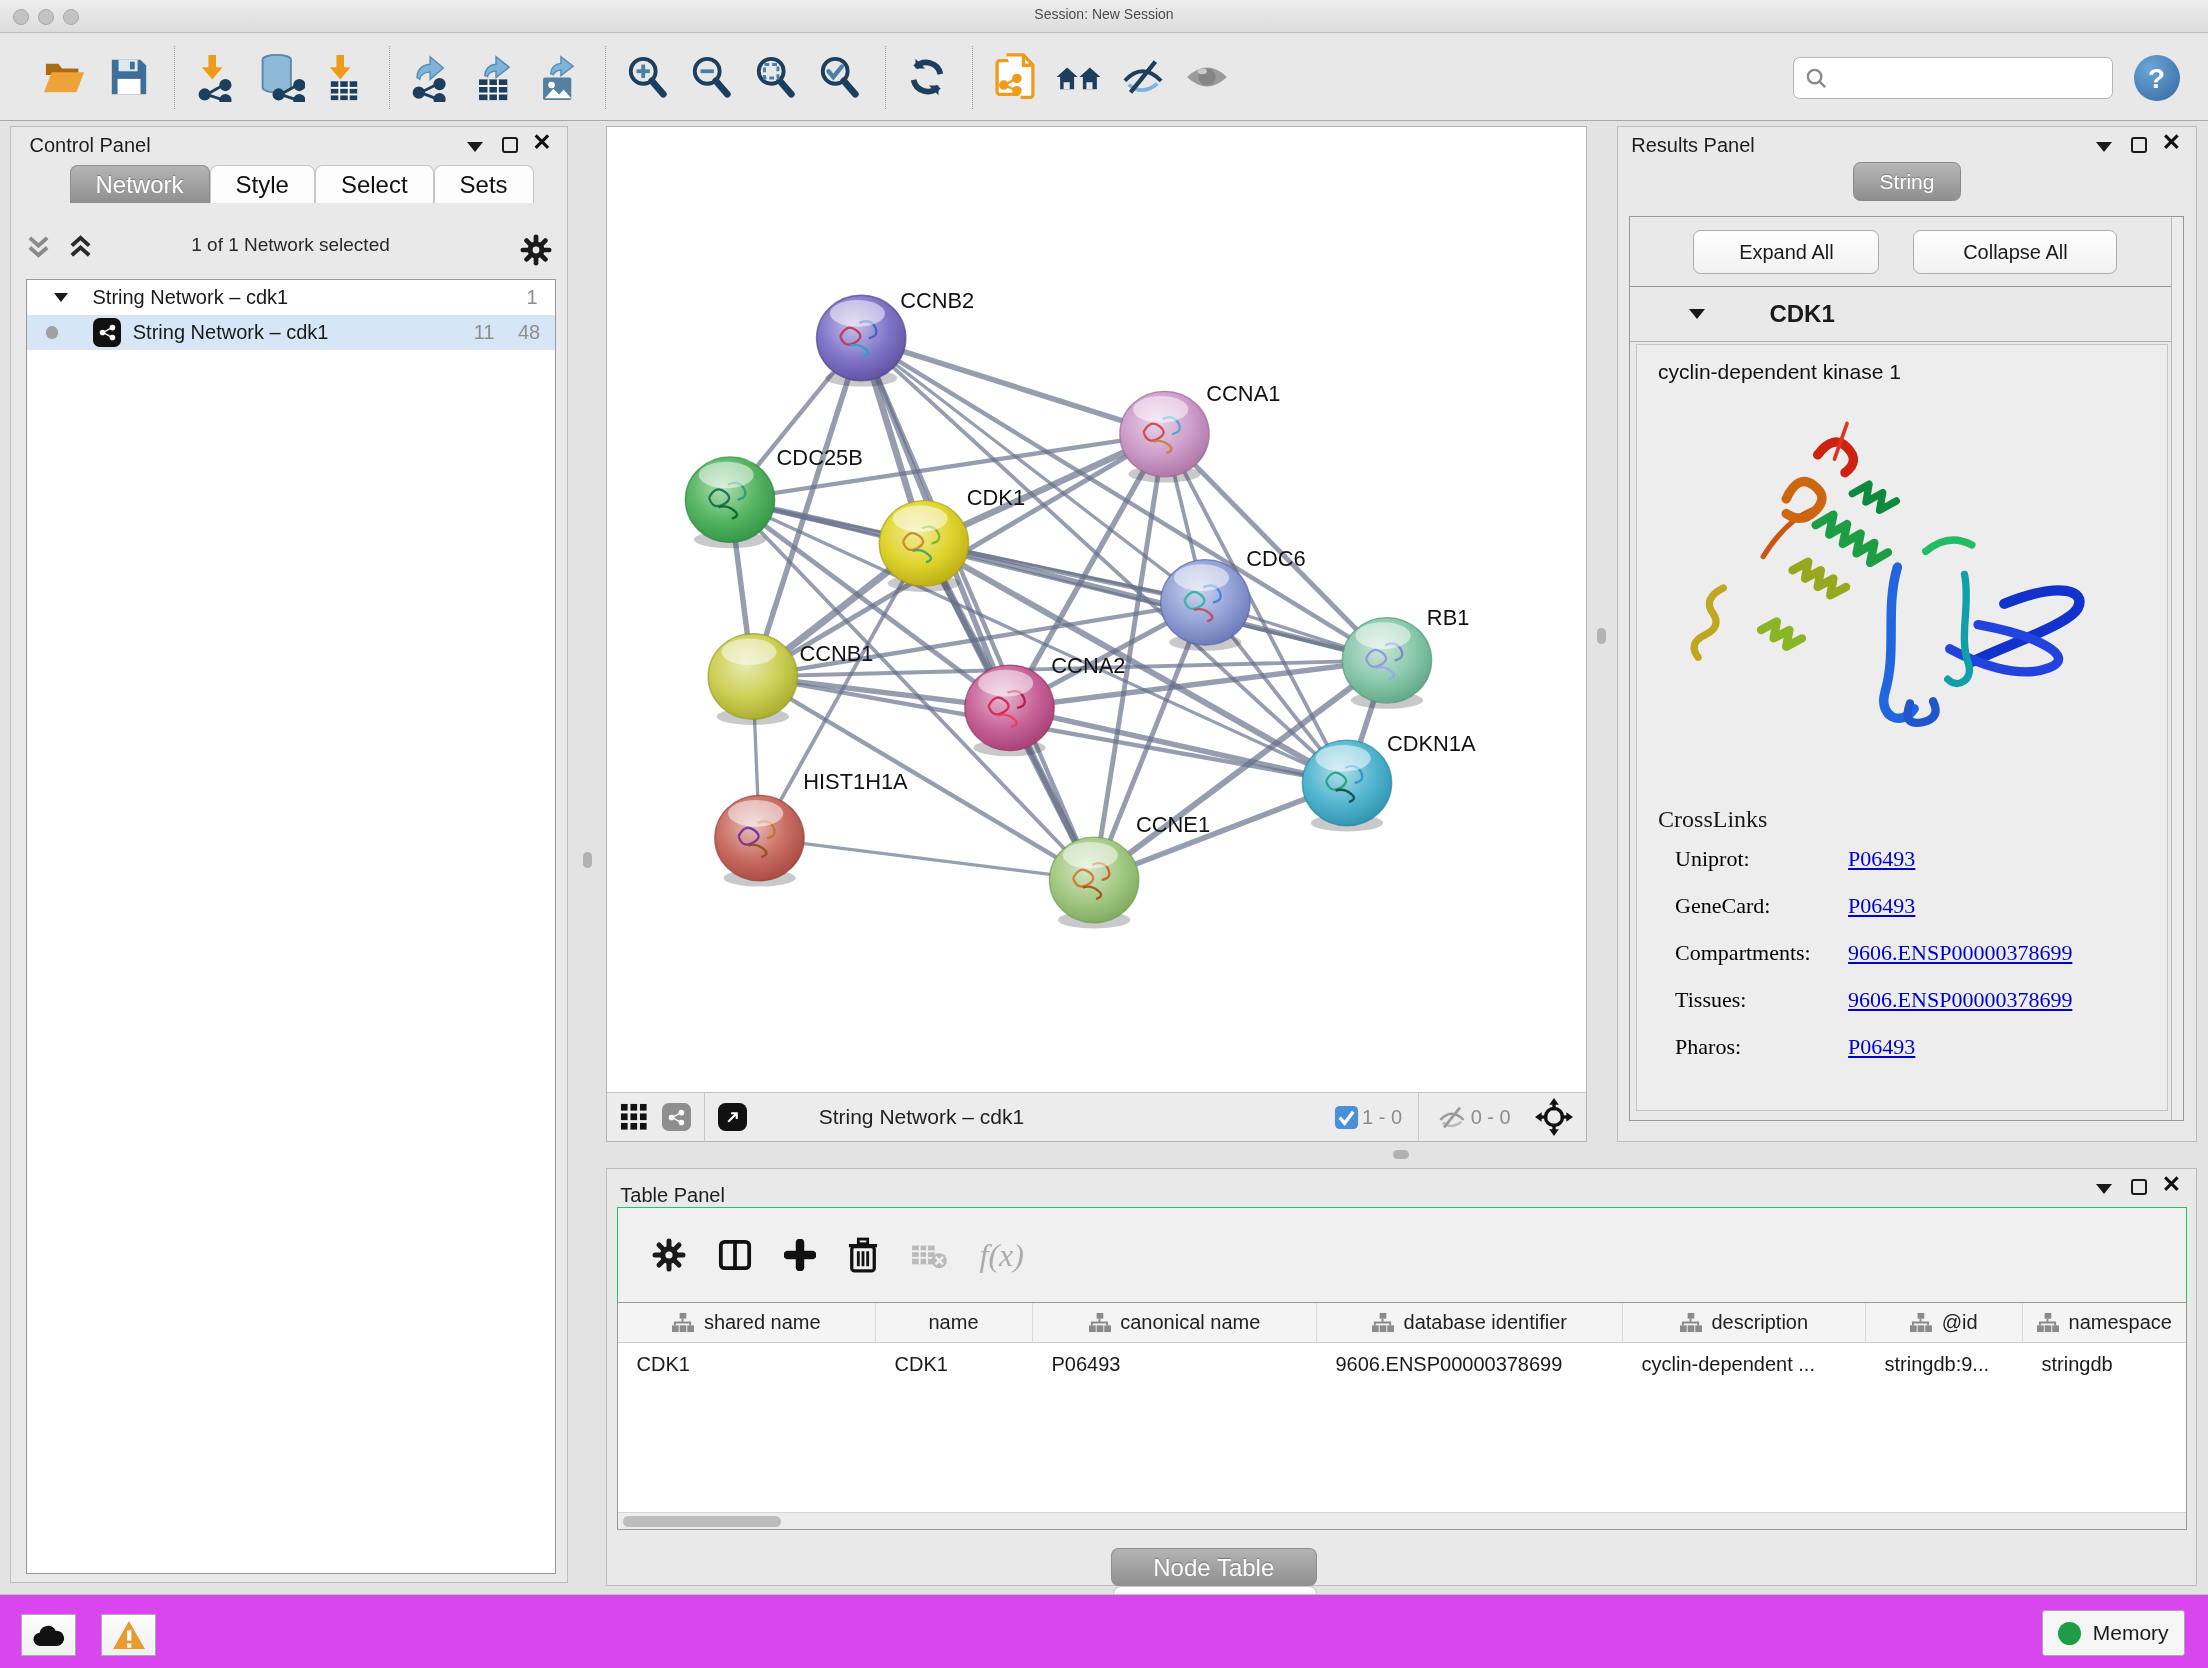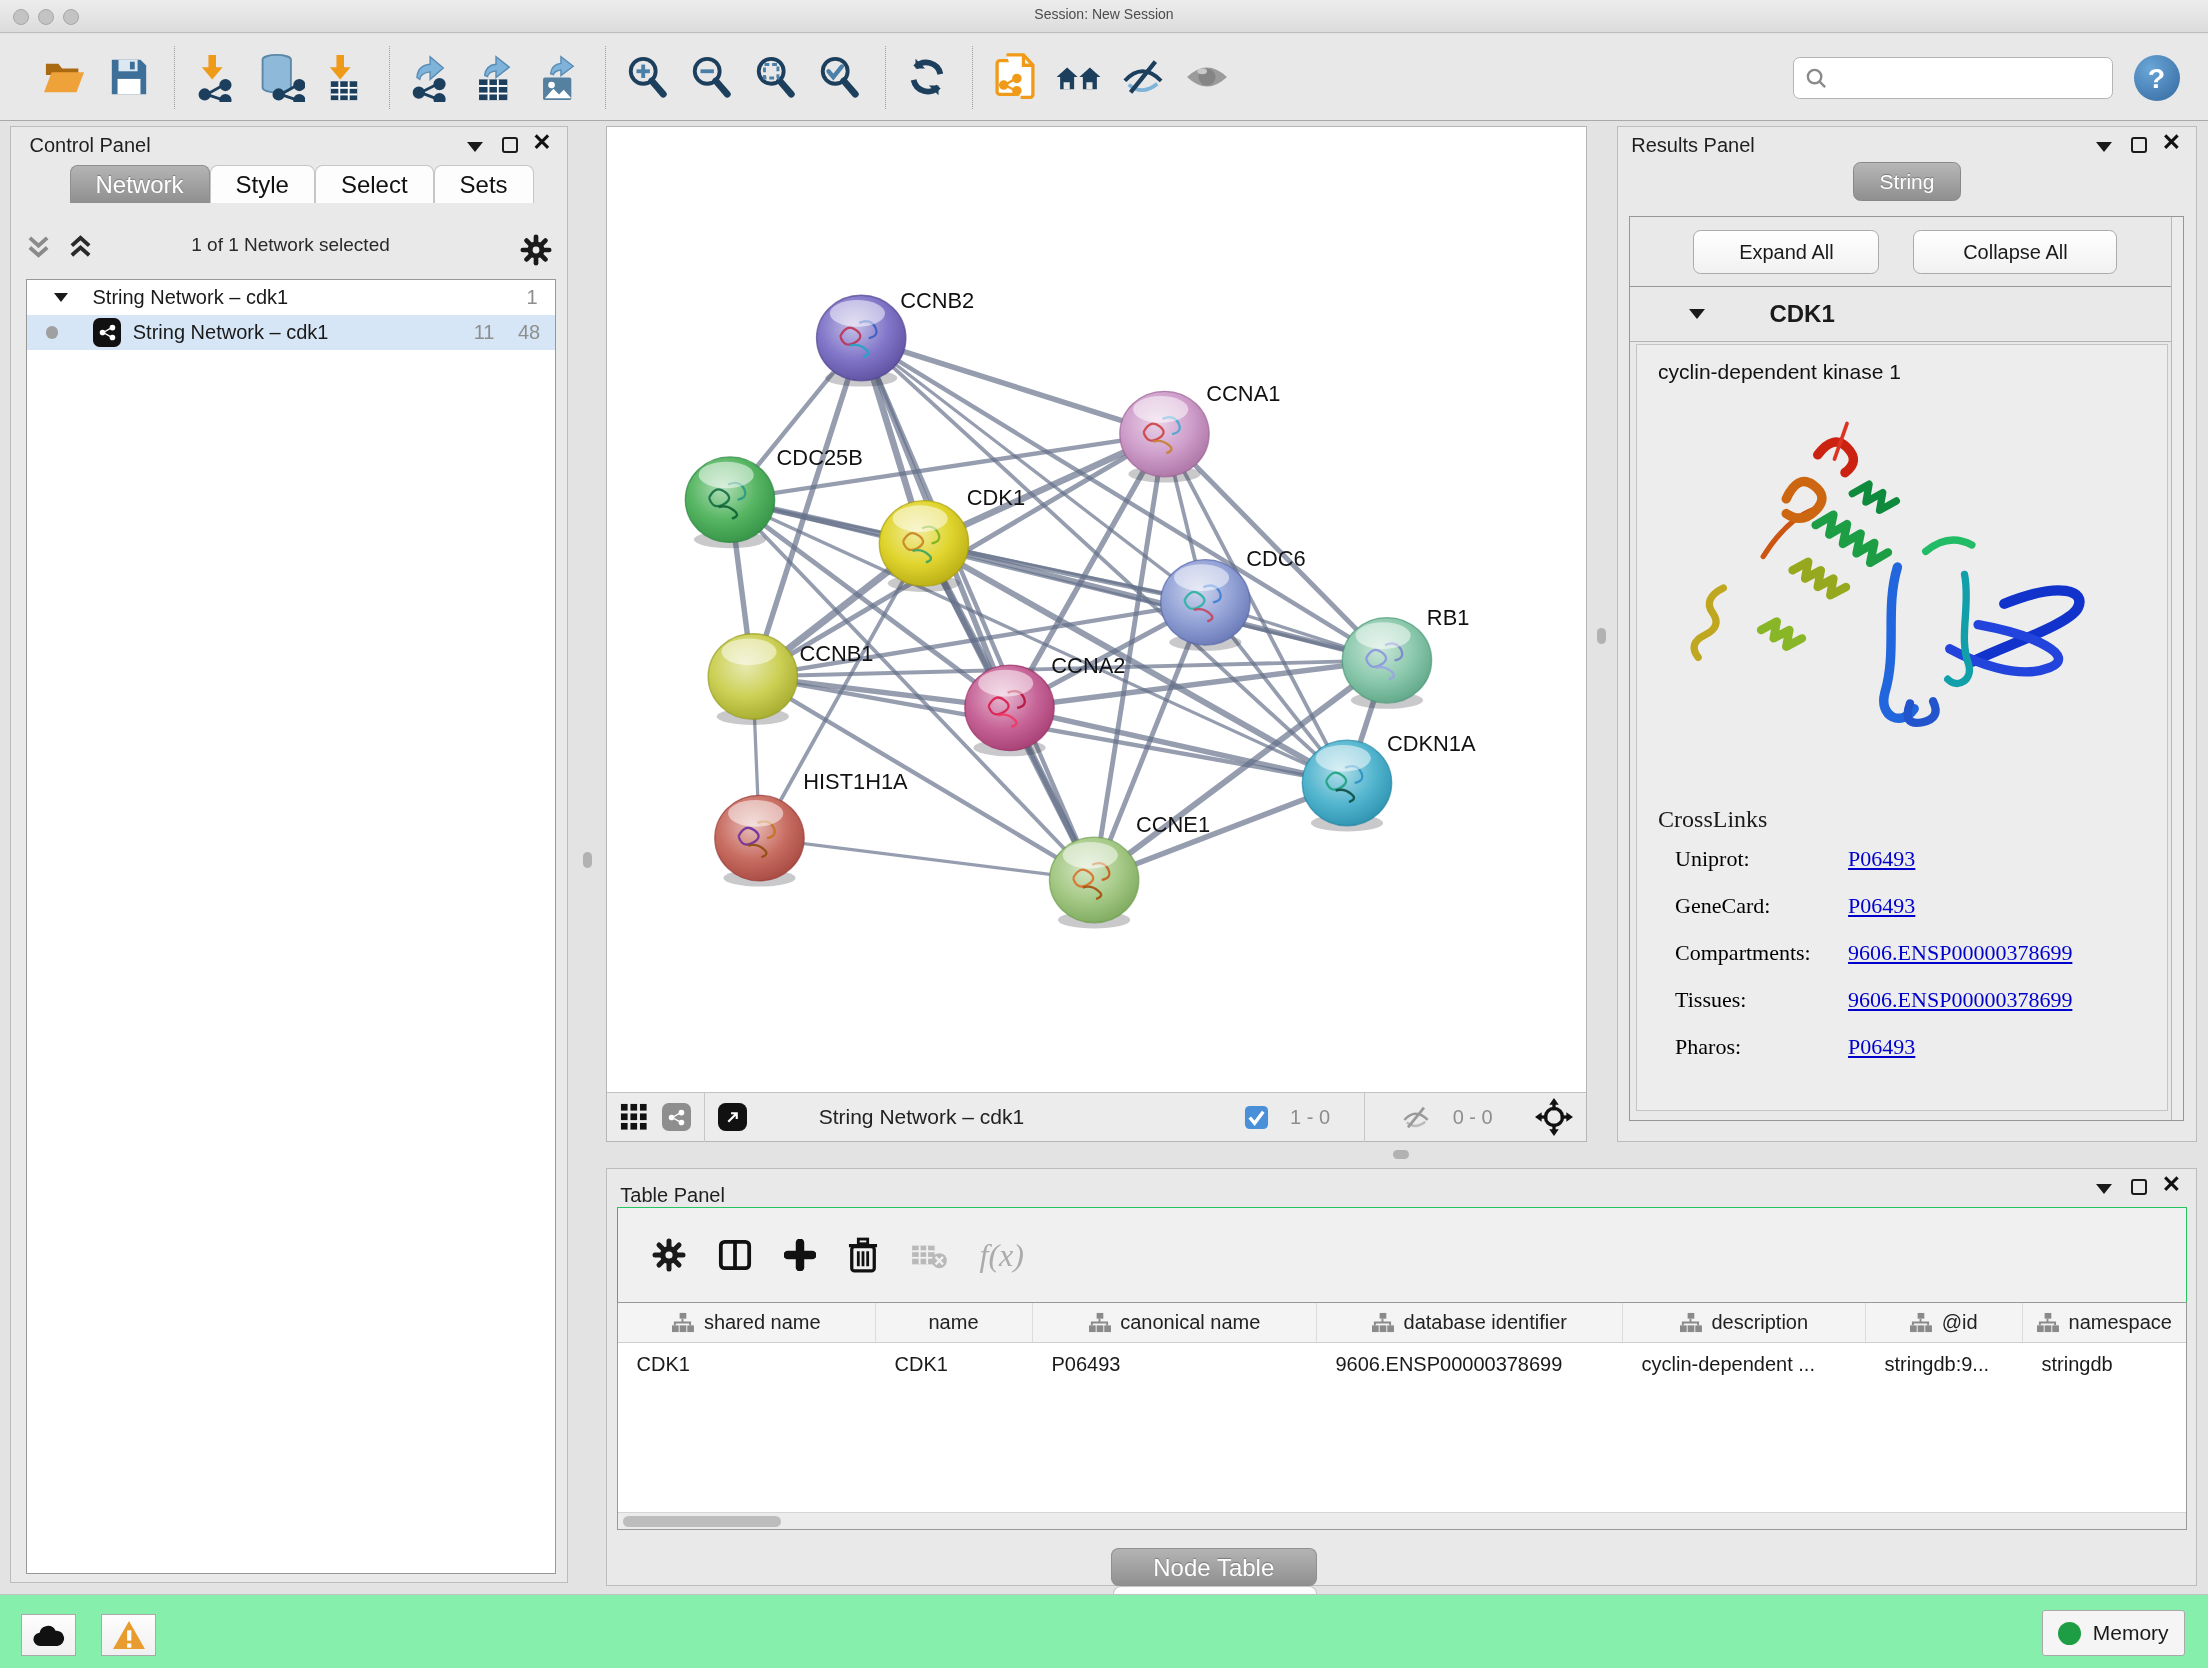--- a/index.html
+++ b/index.html
@@ -53,21 +53,21 @@
   .share-badge { width:28.5px; height:28.5px; border-radius:6.7px; background:#111; display:flex; align-items:center; justify-content:center; }
 
   
   .network-panel { position:absolute; left:606px; top:126px; width:981px; height:1016px;
     background:#fff; border:1px solid #b5b5b5; }
   .net-svg { position:absolute; left:0; top:0; }
   .net-bar { position:absolute; left:0; bottom:0; width:100%; height:49px; background:#ececec;
     border-top:1px solid #c2c2c2; display:flex; align-items:center; padding:0 13.3px; }
   .nb-sep { width:0; height:49px; border-left:1px solid #c6c6c6; margin:0 13.3px; }
   .nb-title { font-size:21px; color:#222; margin-left:72px; font-stretch:condensed; }
-  .nb-right { margin-left:auto; display:flex; align-items:center; gap:21px; }
+  .nb-right { margin-left:auto; display:flex; align-items:center; gap:3px; }
   .nb-count { font-size:20px; color:#8d8d8d; }
 
   
   .results-panel { position:absolute; left:1617px; top:126px; width:580px; height:1016px;
     background:#e9e9e9; border:1px solid #bcbcbc; }
   .rp-tab { position:absolute; left:50%; transform:translateX(-50%); top:35px; width:108px; height:39px;
     background:linear-gradient(#b7b7b7,#8f8f8f); border:1px solid #888; border-radius:7.6px;
     color:#fff; font-size:21px; display:flex; align-items:center; justify-content:center; text-shadow:0 -1px 1px #777; }
   .rp-box { position:absolute; left:11.4px; top:89px; width:555px; height:905px; border:1px solid #979797; background:#e9e9e9; }
   .rp-btnrow { height:70px; border-bottom:1.9px solid #979797; position:relative; }
@@ -100,21 +100,21 @@
   .tp-row { display:flex; height:42px; }
   .td { font-size:20px; display:flex; align-items:center; padding-left:19px; overflow:hidden; white-space:nowrap; }
   .c0{width:258px}.c1{width:157px}.c2{width:284px}.c3{width:306px}.c4{width:243px}.c5{width:157px}.c6{width:163px}
   .tp-hscroll { position:absolute; left:0; bottom:0; width:100%; height:17px; background:#ececec; border-top:1px solid #d5d5d5; }
   .tp-thumb { position:absolute; left:5.7px; top:2.9px; width:158px; height:11.4px; border-radius:5.7px; background:#bdbdbd; }
   .tp-tabs { position:absolute; left:504px; top:379px; display:flex;flex-direction:column; }
   .tp-tabs .tab { border-radius:7.6px; height:38px; }
   .tp-tabs .tab + .tab { margin-left:1.9px; }
 
   
-  .statusbar { position:absolute; left:0; top:1594px; width:2208px; height:74px; background:#86efac; border-top:1px solid #c2c2c2; }
+  .statusbar { position:absolute; left:0; top:1594px; width:2208px; height:74px; background:#d946ef; border-top:1px solid #c2c2c2; }
   .sb-btn { position:absolute; top:19px; width:55px; height:42px; background:linear-gradient(#fdfdfd,#f0f0f0);
     border:1.9px solid #a9a9a9; display:flex; align-items:center; justify-content:center; }
   .sb-cloud{left:21px}.sb-warn{left:101px}
   .memory { position:absolute; right:23px; top:15px; width:143px; height:46px; background:#f5f5f5; border:1.9px solid #a9a9a9;
     border-radius:2.9px; display:flex; align-items:center; justify-content:center; gap:11.4px; font-size:21px; }
   .memdot { width:23px; height:23px; border-radius:50%; background:#1e9e44; }
 
   .handle { position:absolute; background:#b2b2b2; border-radius:5.7px; }
   .h-vert { width:8.6px; height:16px; }
   .h-horz { width:16px; height:8.6px; }

